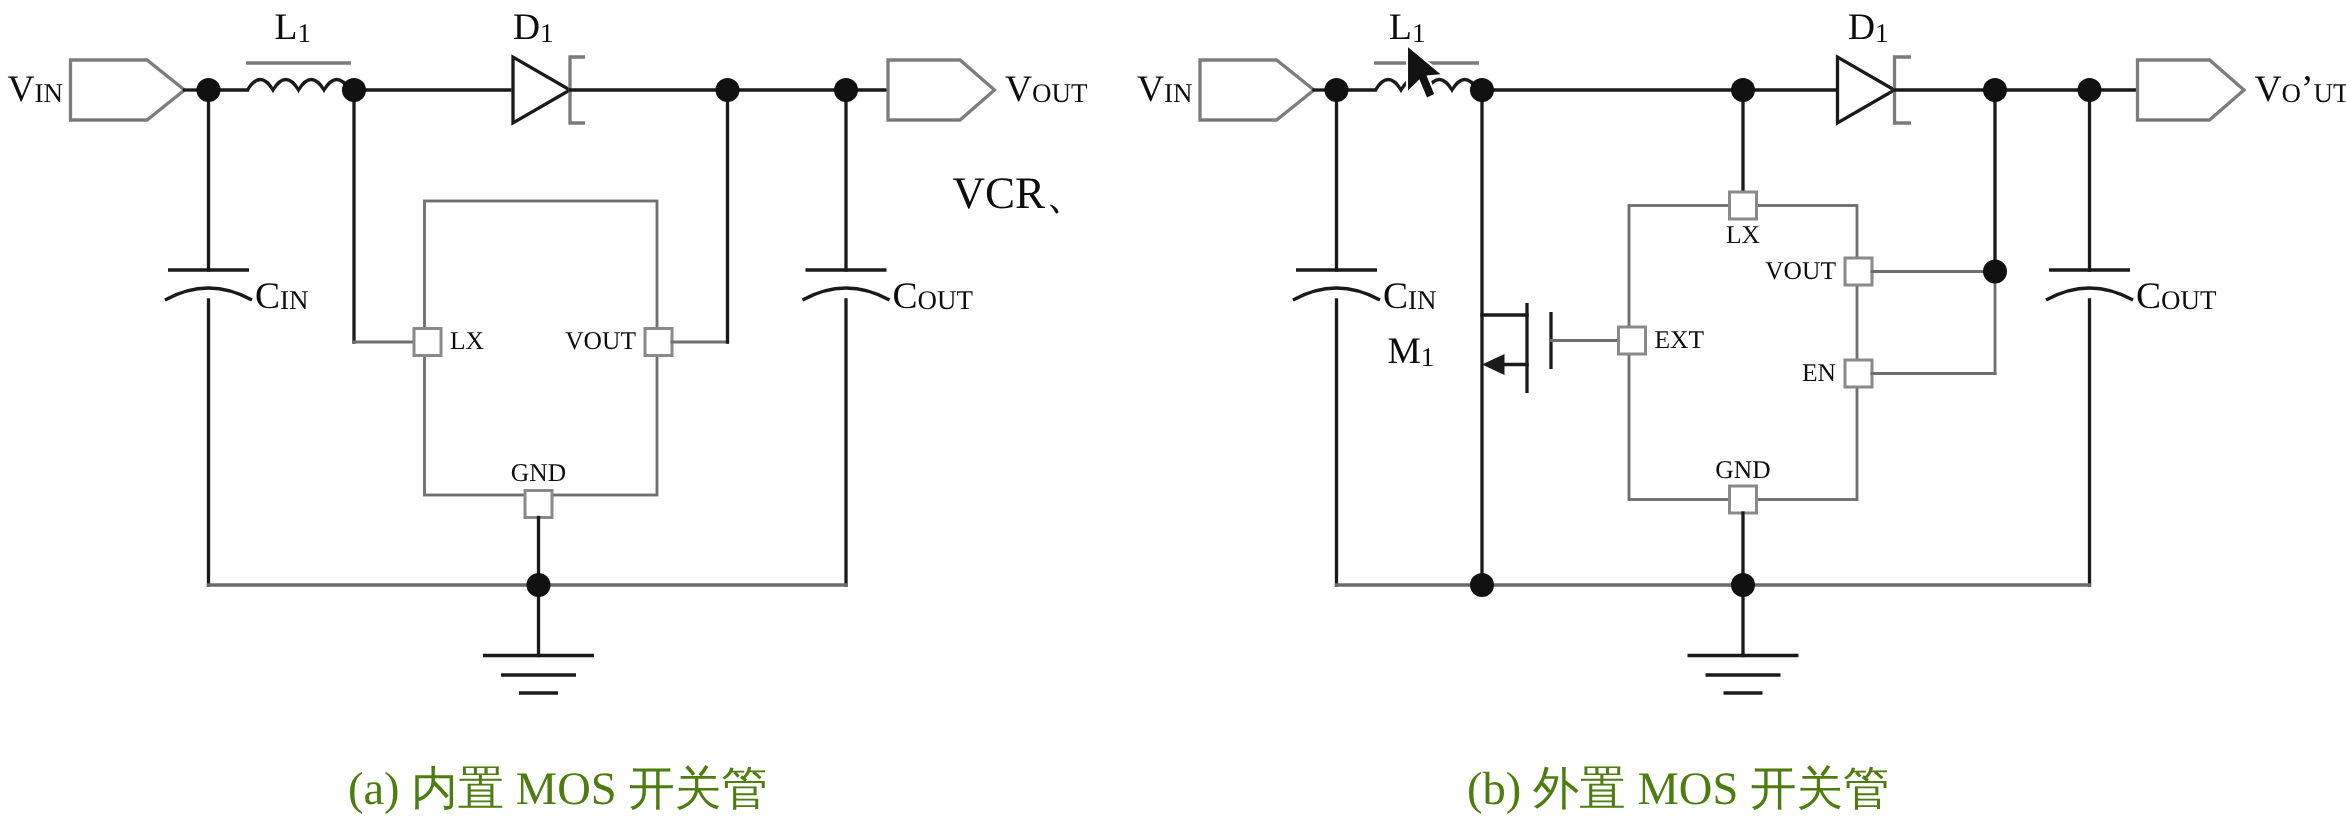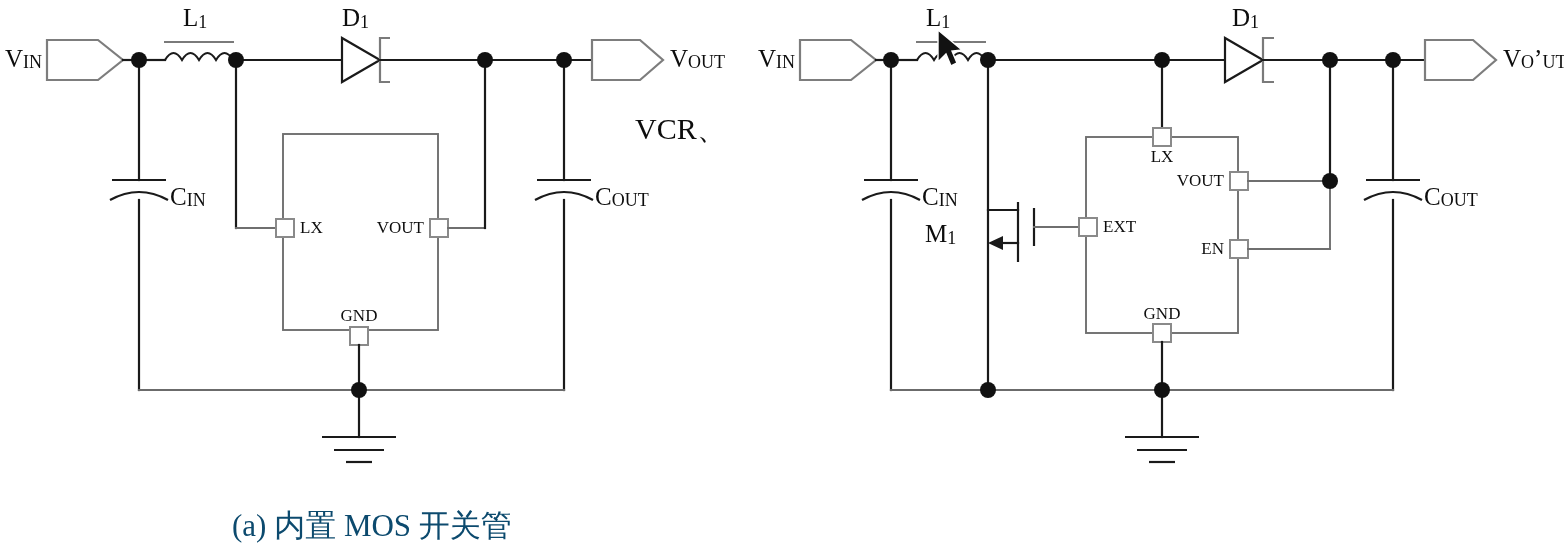--- a/index.html
+++ b/index.html
@@ -77,21 +77,21 @@
   .lbl-port {
     font-size: 25px;
   }
   .lbl-vcr {
     font-size: 30px;
   }
   .caption {
     position: absolute;
     font-family: "Liberation Serif", "DejaVu Serif", serif;
     font-size: 31px;
-    color: #0c4a6e;
+    color: #4d7c0f;
     white-space: nowrap;
   }
   #caption-a { left: 232px; top: 505px; }
   #caption-b { left: 978px; top: 505px; }
   .cursor-artifact { pointer-events: none; }
 </style>
 </head>
 <body>
 
 <div id="figure">
@@ -302,14 +302,15 @@
       <circle class="node" cx="1330" cy="60" r="8"></circle>
       <circle class="node" cx="1393" cy="60" r="8"></circle>
       <circle class="node" cx="1330" cy="181" r="8"></circle>
       <circle class="node" cx="988" cy="390" r="8"></circle>
       <circle class="node" cx="1162" cy="390" r="8"></circle>
     </g>
 
   </svg>
 
   <div class="caption" id="caption-a">(a) 内置 MOS 开关管</div>
+  <div class="caption" id="caption-b">(b) 外置 MOS 开关管</div>
 
 </div>
 
 </body></html>

